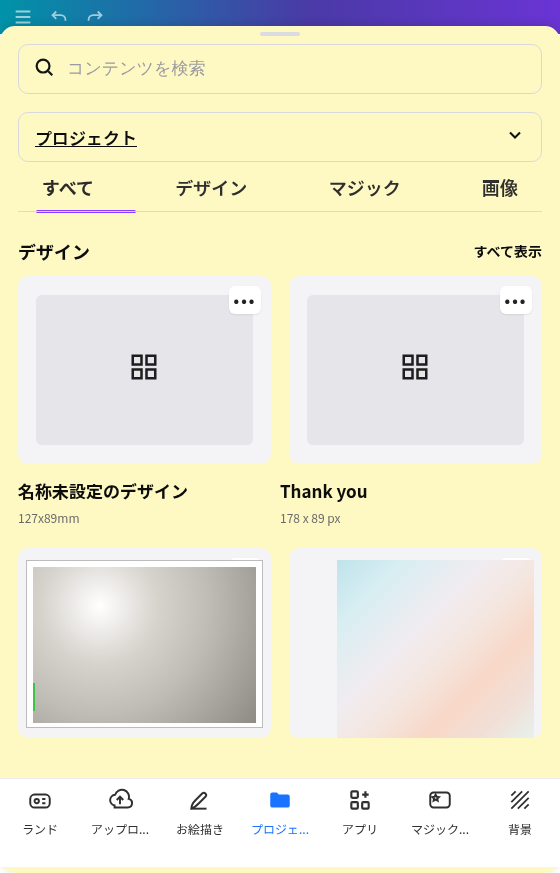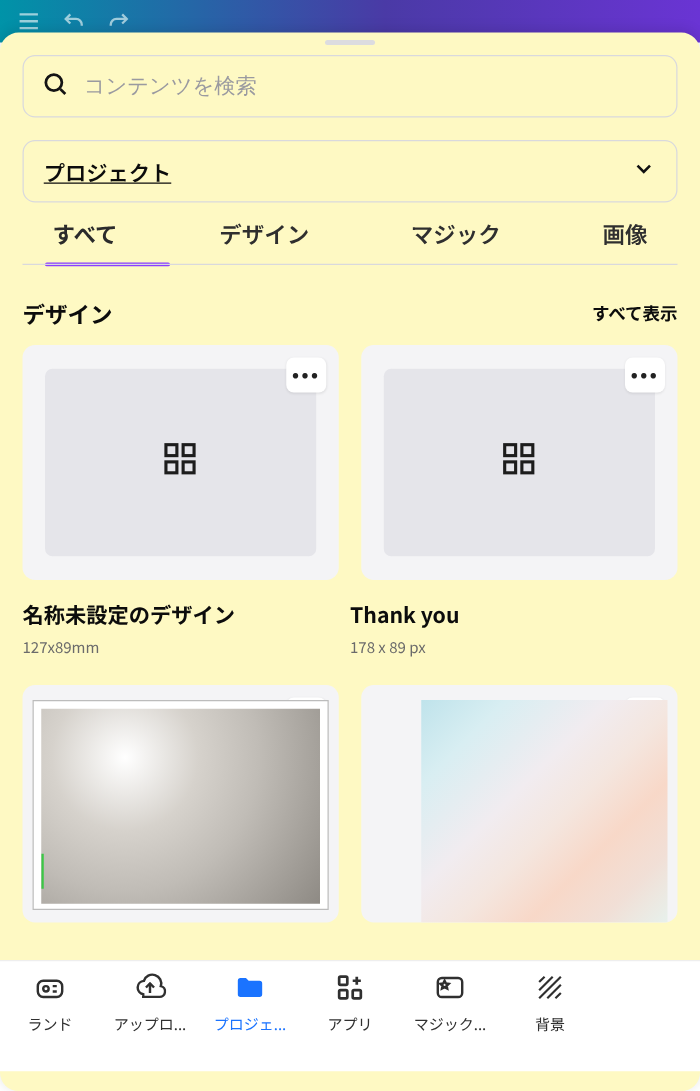--- a/index.html
+++ b/index.html
@@ -51,21 +51,21 @@
   
   .grid2{display:grid;grid-template-columns:1fr 1fr;gap:18px;padding:22px 18px 0;}
   .card2{background:var(--panel);border-radius:10px;position:relative;height:190px;overflow:hidden;}
   .thumb-stars{position:relative;margin:12px 8px;height:166px;border:1px solid #bcbcbc;background:#fff;display:flex;}
   .thumb-stars .photo{flex:1;margin:6px;height:156px;background:radial-gradient(circle at 30% 25%,#fff 0%,#d6d2cc 30%,#c0bcb6 55%,#8e8a84 100%);position:relative;overflow:hidden;}
   .thumb-stars .green{position:absolute;left:0;bottom:12px;width:2px;height:28px;background:#3cc646;}
   .star{position:absolute;width:0;height:0;}
   .star svg{filter:drop-shadow(0 2px 2px rgba(0,0,0,.35));}
   .thumb-pastel{position:absolute;inset:12px 8px 0 48px;border-radius:0;background:linear-gradient(135deg,#bfe3eb 0%,#d8eef2 18%,#f1ecf0 40%,#f4e6df 55%,#f8d8c8 70%,#f1dfd6 85%,#e7f1ec 100%);}
   
-  .nav{position:absolute;left:0;right:0;bottom:16px;height:80px;background:#fff;border-top:1px solid #eee;display:grid;grid-template-columns:repeat(7,1fr);align-items:flex-start;padding-top:8px;}
+  .nav{position:absolute;left:0;right:0;bottom:6px;height:80px;background:#fff;border-top:1px solid #eee;display:grid;grid-template-columns:repeat(7,1fr);align-items:flex-start;padding-top:8px;}
   .nav .item{display:flex;flex-direction:column;align-items:center;gap:4px;font-size:12px;color:#303030;}
   .nav .item.active{color:var(--blue);justify-content:center;}
   .nav .item .lbl{white-space:nowrap;}
   .nav svg{width:26px;height:26px;}
 </style>
 </head>
 <body>
 <div class="viewport">
 
 <div class="topbar">
@@ -196,20 +196,27 @@
       <span class="lbl">ランド</span>
     </div>
     <div class="item">
       <span><svg viewBox="0 0 24 24" fill="none" stroke="#303030" stroke-width="1.8">
               <path d="M7 17a5 5 0 01.5-9.9A6 6 0 0120 11a4 4 0 01-1 7.9H7z"></path>
               <path d="M12 16V9"></path>
               <path d="M9 12l3-3 3 3"></path>
             </svg></span>
       <span class="lbl">アップロ...</span>
     </div>
+    <div class="item">
+      <span><svg viewBox="0 0 24 24" fill="none" stroke="#303030" stroke-width="1.8">
+              <path d="M4 20c3-1 5-3 7-5l6-6a2 2 0 10-3-3l-6 6c-2 2-4 4-4 8z"></path>
+              <path d="M4 20h14"></path>
+            </svg></span>
+      <span class="lbl">お絵描き</span>
+    </div>
     <div class="item active">
       <span><svg viewBox="0 0 24 24" fill="#1a73ff">
               <path d="M3 7a2 2 0 012-2h4l2 2h8a2 2 0 012 2v8a2 2 0 01-2 2H5a2 2 0 01-2-2V7z"></path>
             </svg></span>
       <span class="lbl">プロジェ...</span>
     </div>
     <div class="item">
       <span><svg viewBox="0 0 24 24" fill="none" stroke="#303030" stroke-width="2">
               <rect x="4" y="4" width="6" height="6" rx="1"></rect>
               <rect x="4" y="14" width="6" height="6" rx="1"></rect>

